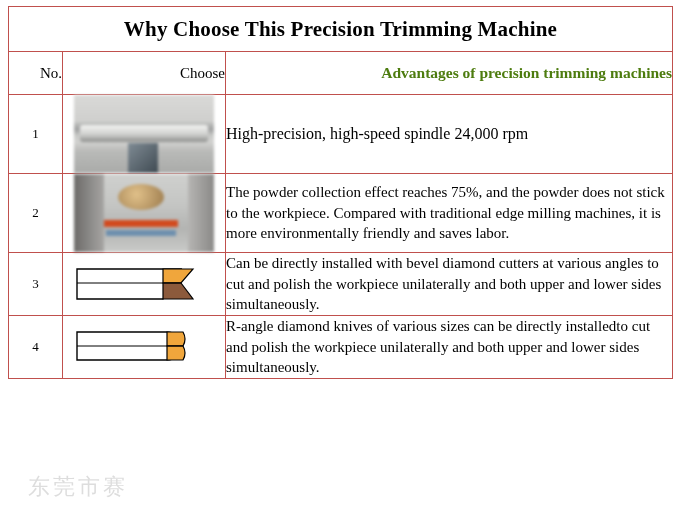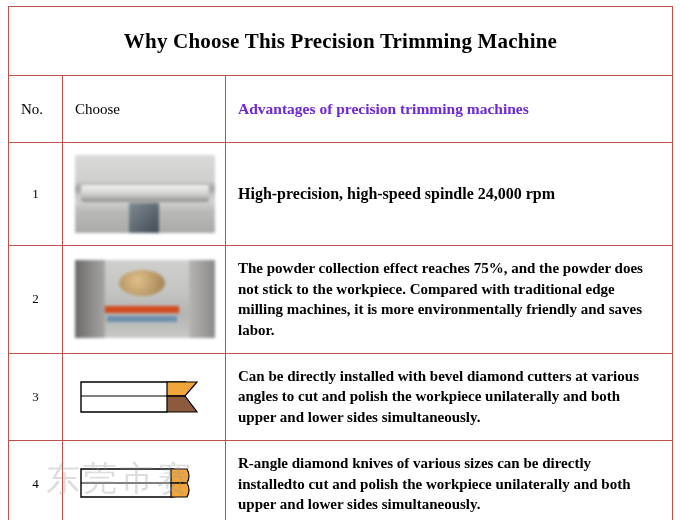--- a/index.html
+++ b/index.html
@@ -26,63 +26,62 @@
   .doc-table {
     position: absolute;
     left: 8px;
     top: 6px;
     width: 664px;
     border-collapse: collapse;
     table-layout: fixed;
   }
   .doc-table td {
     border: 1px solid #c0504d;
-    padding: 12px;
+    padding: 0;
     vertical-align: middle;
   }
 
   
   .title-cell {
     height: 44px;
     text-align: center;
     font-size: 21px;
     font-weight: bold;
     color: #000000;
     letter-spacing: 0.2px;
   }
 
   
   .hdr-cell {
     height: 42px;
-    text-align: left;
+    text-align: right;
     font-size: 15px;
     color: #000000;
   }
   .hdr-cell.adv {
-    color: #6d28d9;
+    color: #4d7c0f;
     font-weight: bold;
     font-size: 15.5px;
   }
 
   
   .num-cell {
     text-align: center;
     font-size: 13px;
     color: #000000;
   }
   .legend-cell {
     text-align: center;
     padding: 6px 4px;
   }
   .text-cell {
     padding: 8px 12px 8px 14px;
     font-size: 15px;
     line-height: 1.38;
     color: #000000;
-    font-weight: bold;
   }
   .text-cell.big {
     font-size: 16px;
   }
 
   
   .w-no   { width: 54px; }
   .w-leg  { width: 163px; }
   .w-adv  { width: 447px; }
 
@@ -155,23 +154,23 @@
   .diagram {
     width: 146px;
     height: 54px;
     margin: 0 auto;
     display: block;
   }
 
   
   .watermark {
     position: absolute;
-    left: 46px;
+    left: 28px;
     bottom: 18px;
-    font-size: 34px;
+    font-size: 22px;
     color: rgba(150,150,150,0.32);
     font-family: "DejaVu Sans", sans-serif;
     letter-spacing: 3px;
     pointer-events: none;
     user-select: none;
   }
 </style>
 </head>
 <body>
 

